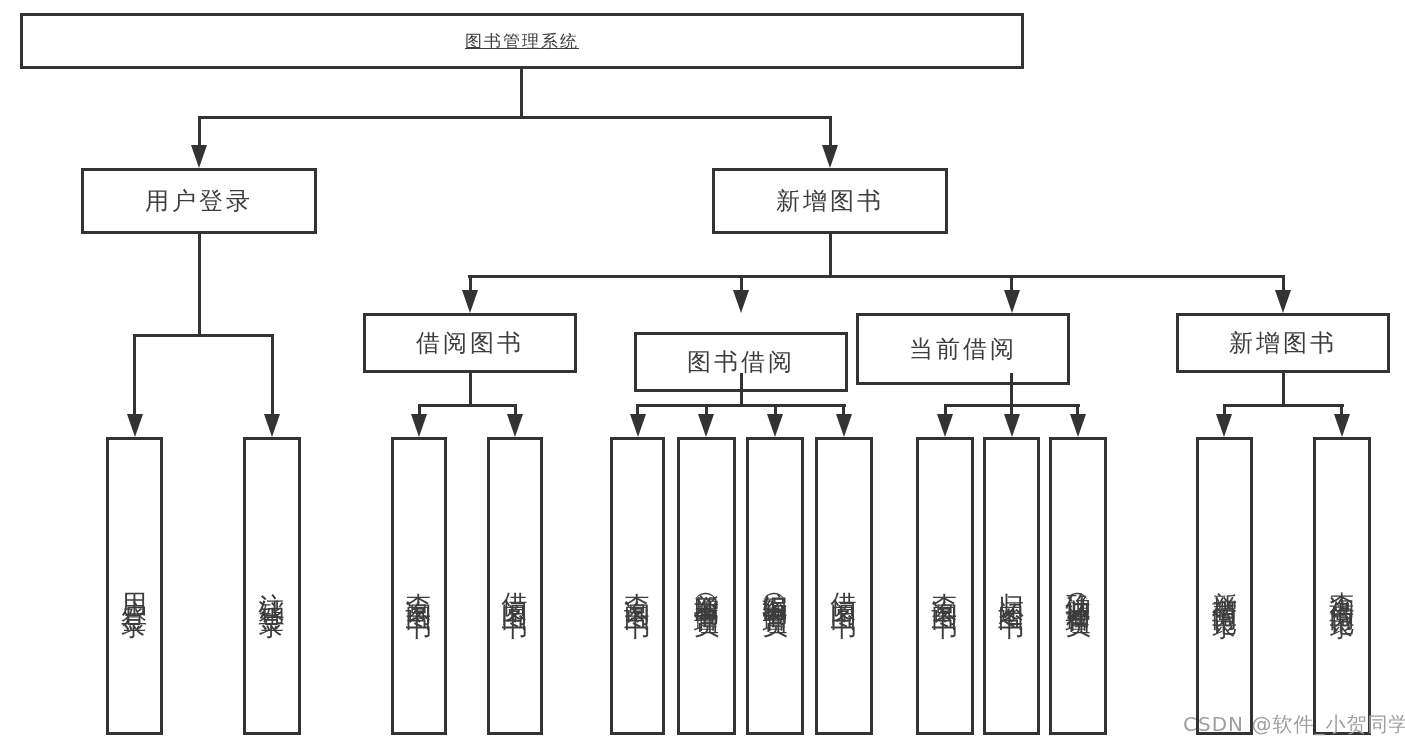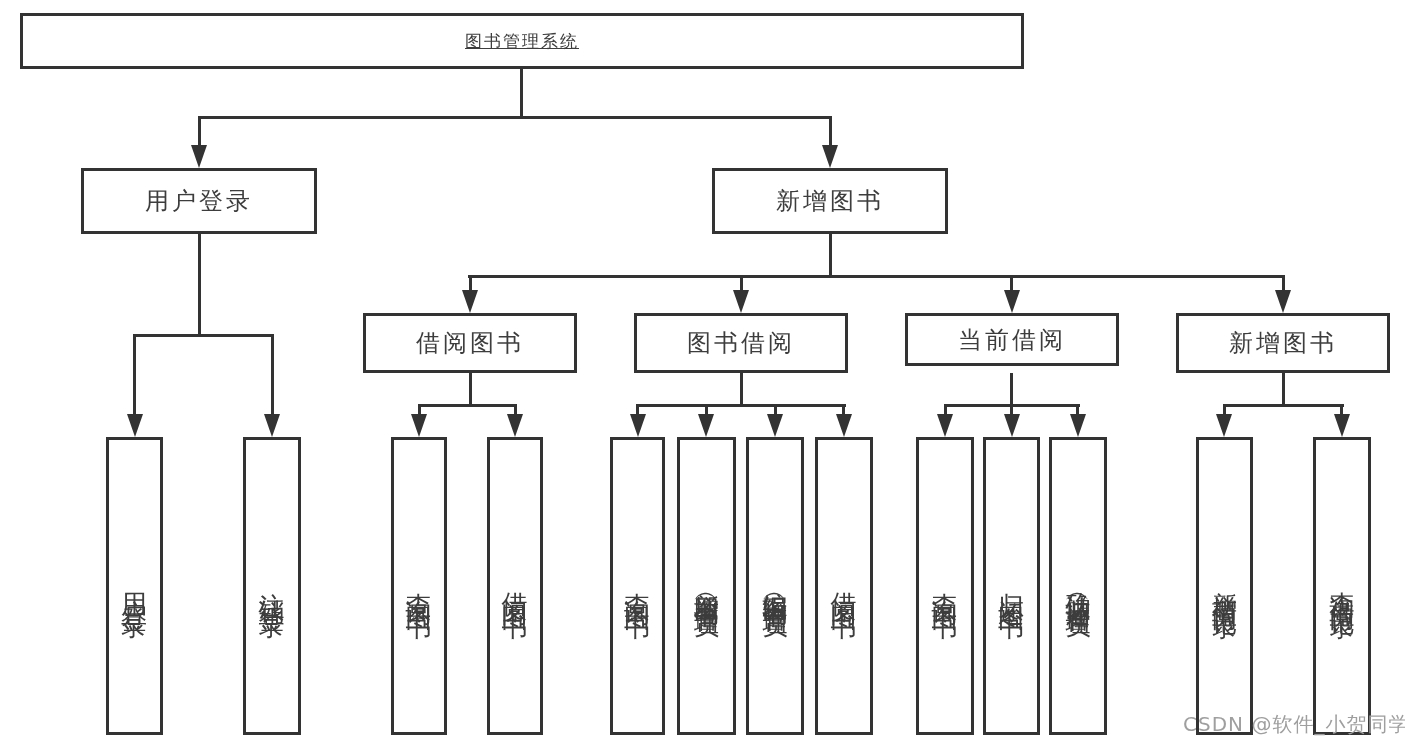--- a/index.html
+++ b/index.html
@@ -45,24 +45,24 @@
   <div class="node hnode" style="left:81px;top:168px;width:236px;height:66px">
     <span>用户登录</span>
   </div>
   <div class="node hnode" style="left:712px;top:168px;width:236px;height:66px">
     <span>新增图书</span>
   </div>
 
   <div class="node hnode" style="left:363px;top:313px;width:214px;height:60px">
     <span>借阅图书</span>
   </div>
-  <div class="node hnode" style="left:634px;top:313px;width:214px;height:60px">
+  <div class="node hnode" style="left:634px;top:332px;width:214px;height:60px">
     <span>图书借阅</span>
   </div>
-  <div class="node hnode" style="left:905px;top:313px;width:214px;height:53px">
+  <div class="node hnode" style="left:856px;top:313px;width:214px;height:72px">
     <span>当前借阅</span>
   </div>
   <div class="node hnode" style="left:1176px;top:313px;width:214px;height:60px">
     <span>新增图书</span>
   </div>
 
   <div class="node vnode" style="left:106px;top:437px;width:57px;height:298px">
     <span>用户登录</span>
   </div>
   <div class="node vnode" style="left:243px;top:437px;width:58px;height:298px">

